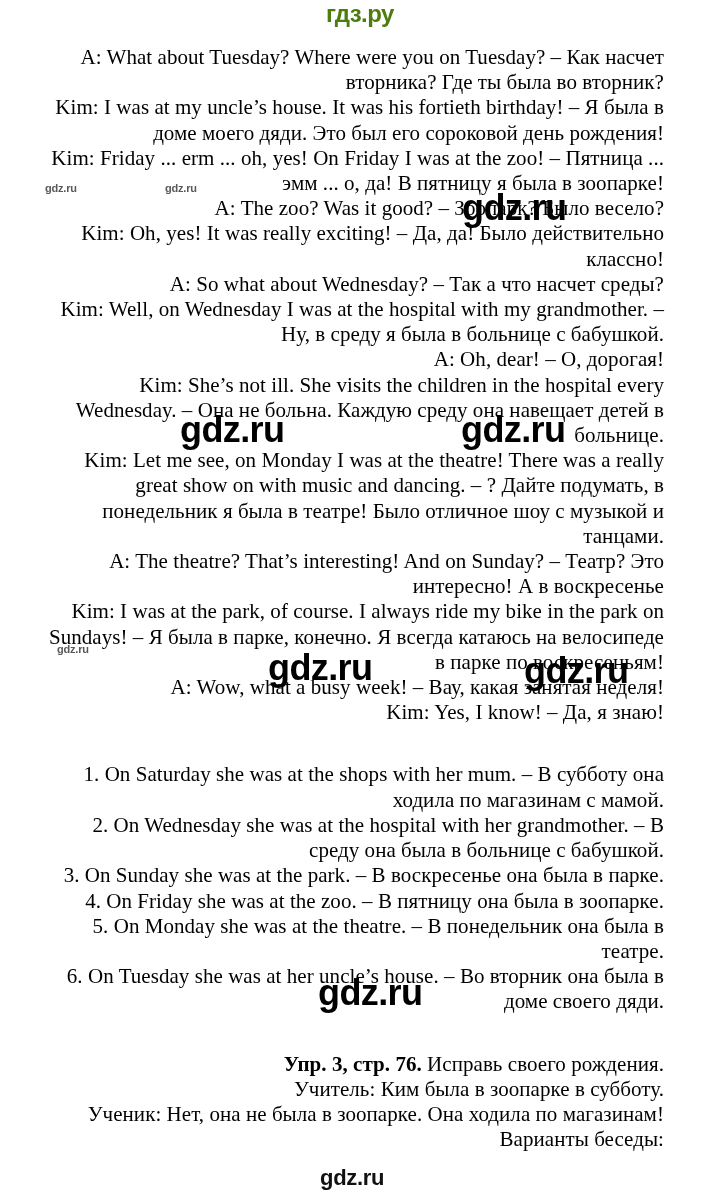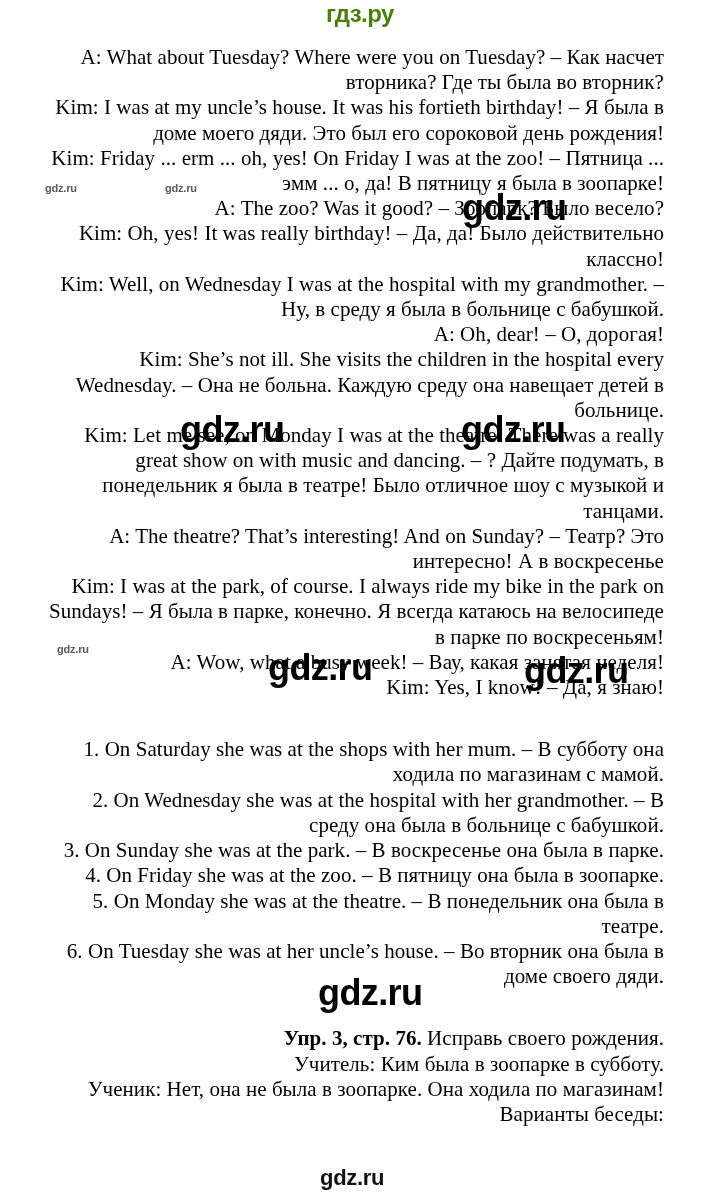--- a/index.html
+++ b/index.html
@@ -91,21 +91,22 @@
 
 <div class="site-logo">гдз.ру</div>
 
 <div class="sheet">
 
   <div>
     <p class="para">A: What about Tuesday? Where were you on Tuesday? – Как насчет вторника? Где ты была во вторник?</p>
     <p class="para">Kim: I was at my uncle’s house. It was his fortieth birthday! – Я была в доме моего дяди. Это был его сороковой день рождения!</p>
     <p class="para">Kim: Friday ... erm ... oh, yes! On Friday I was at the zoo! – Пятница ... эмм ... о, да! В пятницу я была в зоопарке!</p>
     <p class="para">A: The zoo? Was it good? – Зоопарк? Было весело?</p>
-    <p class="para">Kim: Oh, yes! It was really birthday! – Да, да! Было действительно классно!</p>
+    <p class="para">Kim: Oh, yes! It was really exciting! – Да, да! Было действительно классно!</p>
+    <p class="para">A: So what about Wednesday? – Так а что насчет среды?</p>
     <p class="para">Kim: Well, on Wednesday I was at the hospital with my grandmother. – Ну, в среду я была в больнице с бабушкой.</p>
     <p class="para">A: Oh, dear! – О, дорогая!</p>
     <p class="para">Kim: She’s not ill. She visits the children in the hospital every Wednesday. – Она не больна. Каждую среду она навещает детей в больнице.</p>
     <p class="para">Kim: Let me see, on Monday I was at the theatre! There was a really great show on with music and dancing. – ? Дайте подумать, в понедельник я была в театре! Было отличное шоу с музыкой и танцами.</p>
     <p class="para">A: The theatre? That’s interesting! And on Sunday? – Театр? Это интересно! А в воскресенье</p>
     <p class="para">Kim: I was at the park, of course. I always ride my bike in the park on Sundays! – Я была в парке, конечно. Я всегда катаюсь на велосипеде в парке по воскресеньям!</p>
     <p class="para">A: Wow, what a busy week! – Вау, какая занятая неделя!</p>
     <p class="para">Kim: Yes, I know! –  Да, я знаю!</p>
   </div>
 

